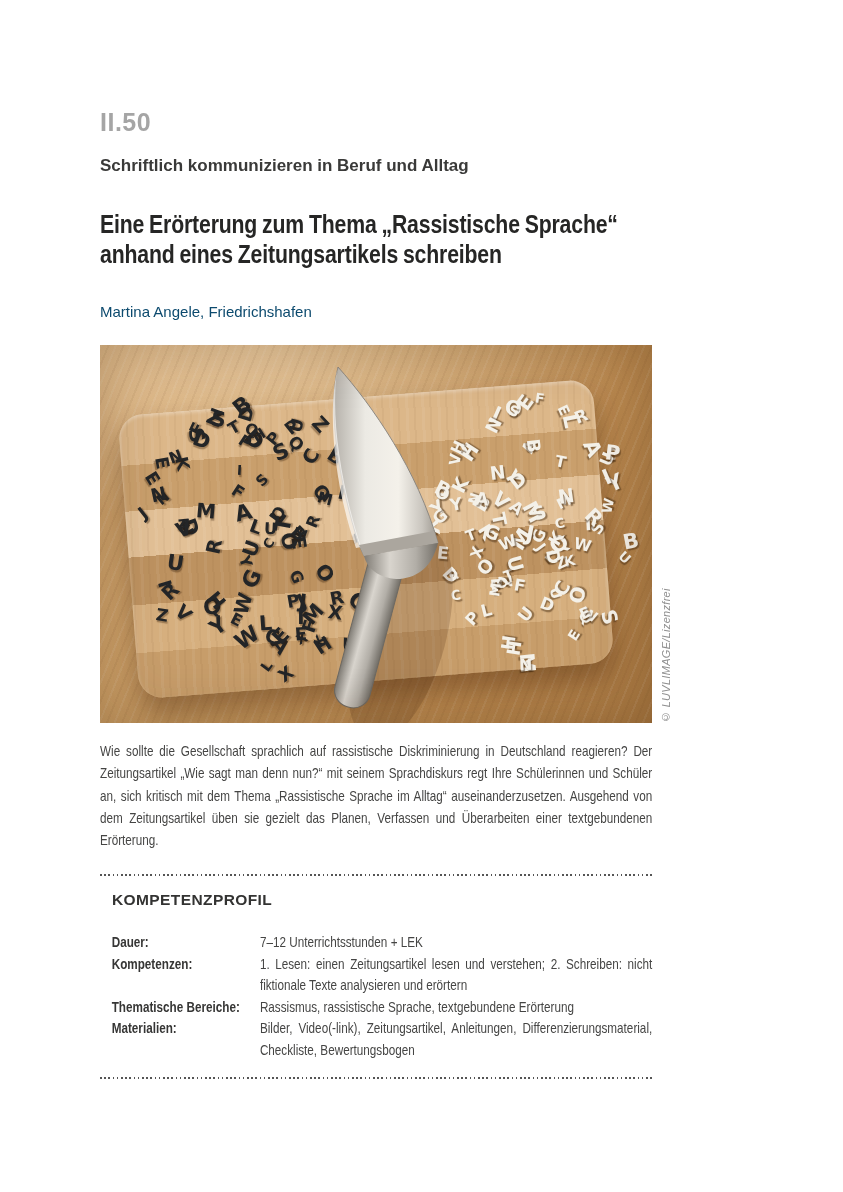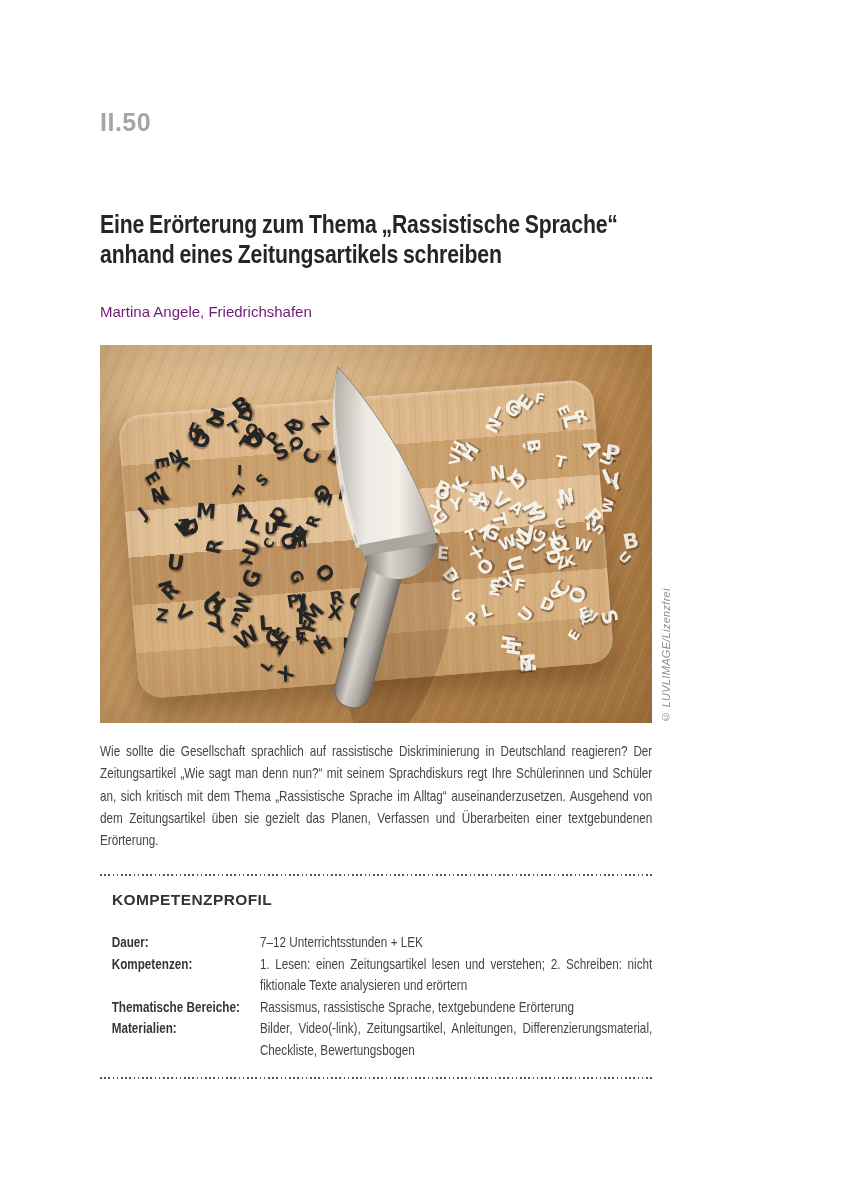--- a/index.html
+++ b/index.html
@@ -21,21 +21,21 @@
   }
   .title{
     position:absolute;left:100px;top:209px;margin:0;
     width:680px;
     transform:scaleX(.85);transform-origin:0 0;
     font-size:25px;line-height:30px;font-weight:700;color:#262625;
     letter-spacing:-.2px;word-spacing:-1px;
   }
   .author{
     position:absolute;left:100px;top:303px;
-    font-size:15px;color:#701a75;
+    font-size:15px;color:#0c4a6e;
   }
   
   .photo{
     position:absolute;left:100px;top:345px;
     width:552px;height:378px;overflow:hidden;
     background:
       radial-gradient(120% 90% at 30% 0%,rgba(255,235,205,.5),rgba(0,0,0,0) 55%),
       linear-gradient(118deg,#d3a873 0%,#c79a61 38%,#b9884f 70%,#a87842 100%);
   }
   .photo::before{ 
@@ -106,20 +106,21 @@
   .profile-row{display:grid;grid-template-columns:190px 1fr;padding-left:15px;}
   .profile-label{font-weight:700;color:#363635;}
   .profile-value{text-align:justify;}
 </style>
 </head>
 <body>
 
 <div class="page">
 
   <div class="kicker">II.50</div>
+  <div class="series">Schriftlich kommunizieren in Beruf und Alltag</div>
 
   <h1 class="title"><span>Eine Erörterung zum Thema „Rassistische Sprache“</span><br><span>anhand eines Zeitungsartikels schreiben</span></h1>
 
   <div class="author">Martina Angele, Friedrichshafen</div>
 
   <figure class="photo" style="margin:0">
     <div class="board"></div>
     <div class="letters" id="letters">
         <span class="letter" style="left: 191.8px; top: 187.5px; font-size: 19.3px; transform: rotate(81deg); color: rgb(35, 37, 39); text-shadow: rgba(50, 25, 5, 0.35) 1px 2px 1px;">E</span>
         <span class="letter" style="left: 79.2px; top: 173.2px; font-size: 15.2px; transform: rotate(-6deg); color: rgb(35, 37, 39); text-shadow: rgba(50, 25, 5, 0.35) 1px 2px 1px;">T</span>

